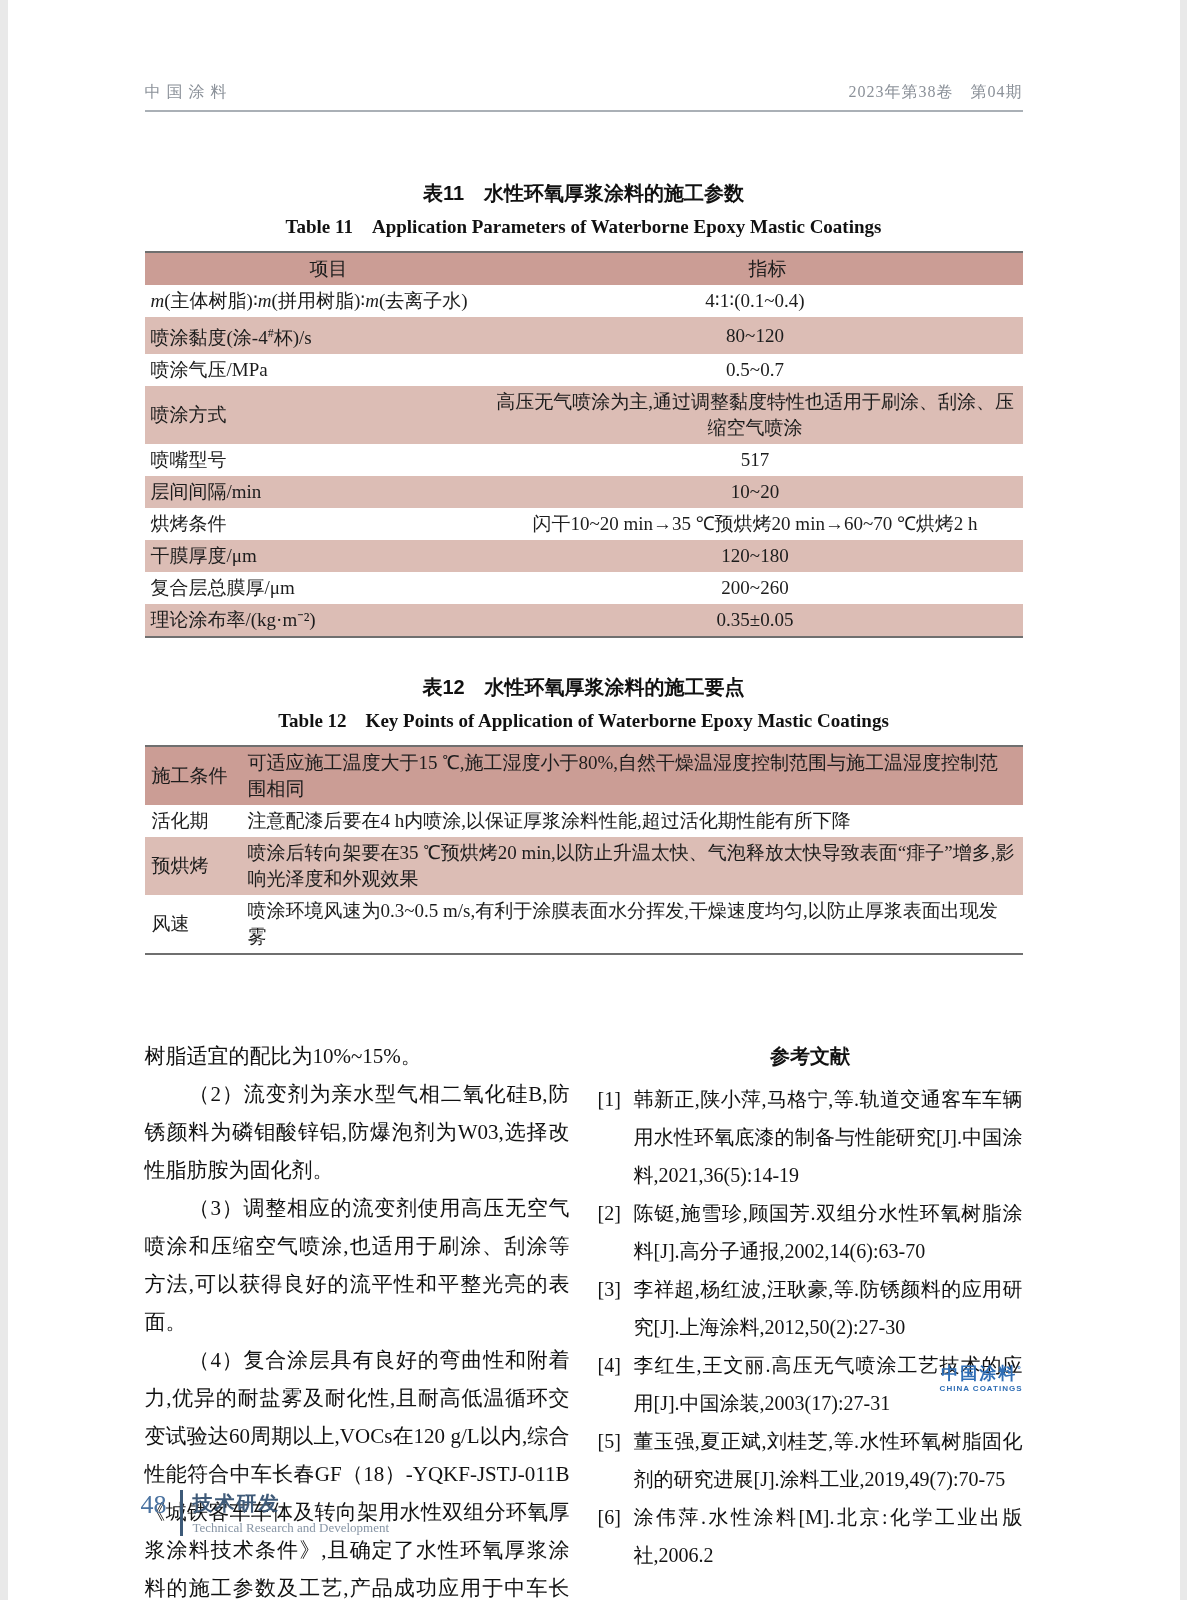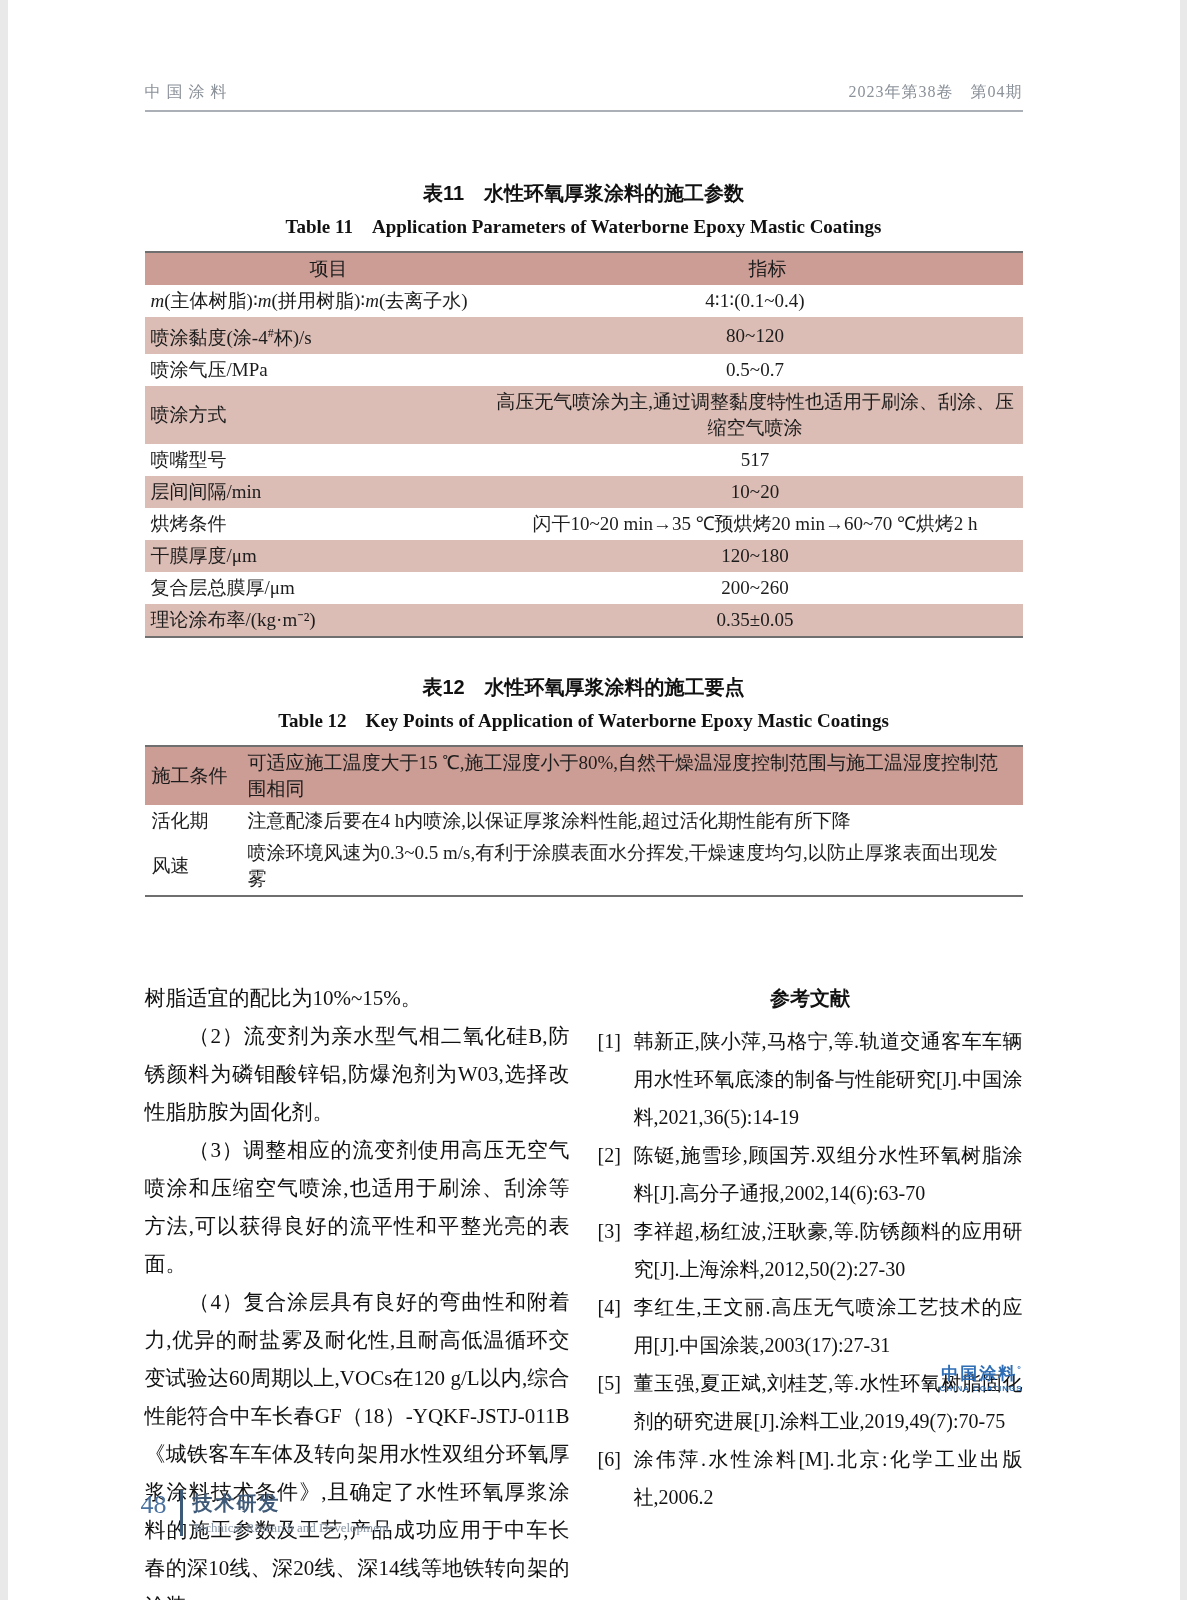--- a/index.html
+++ b/index.html
@@ -166,20 +166,24 @@
       <table class="data-table t12">
         <tbody>
           <tr class="dark">
             <td class="c-label">施工条件</td>
             <td class="c-content">可适应施工温度大于15 ℃,施工湿度小于80%,自然干燥温湿度控制范围与施工温湿度控制范围相同</td>
           </tr>
           <tr>
             <td class="c-label">活化期</td>
             <td class="c-content">注意配漆后要在4 h内喷涂,以保证厚浆涂料性能,超过活化期性能有所下降</td>
           </tr>
+          <tr class="pink">
+            <td class="c-label">预烘烤</td>
+            <td class="c-content">喷涂后转向架要在35 ℃预烘烤20 min,以防止升温太快、气泡释放太快导致表面“痱子”增多,影响光泽度和外观效果</td>
+          </tr>
           <tr>
             <td class="c-label">风速</td>
             <td class="c-content">喷涂环境风速为0.3~0.5 m/s,有利于涂膜表面水分挥发,干燥速度均匀,以防止厚浆表面出现发雾</td>
           </tr>
         </tbody>
       </table>
     </div>
 
     <div class="body-cols">
       <div class="col">

